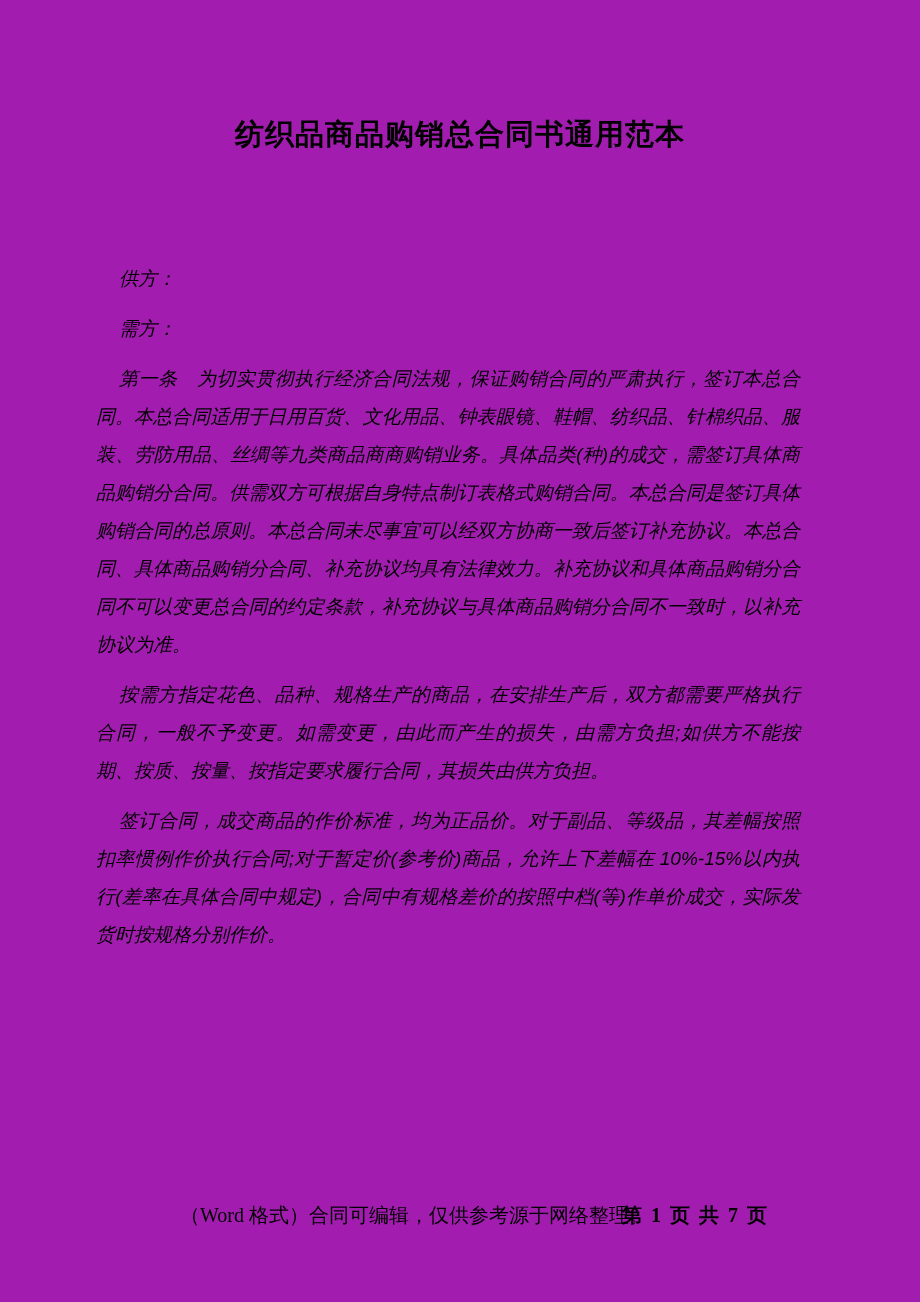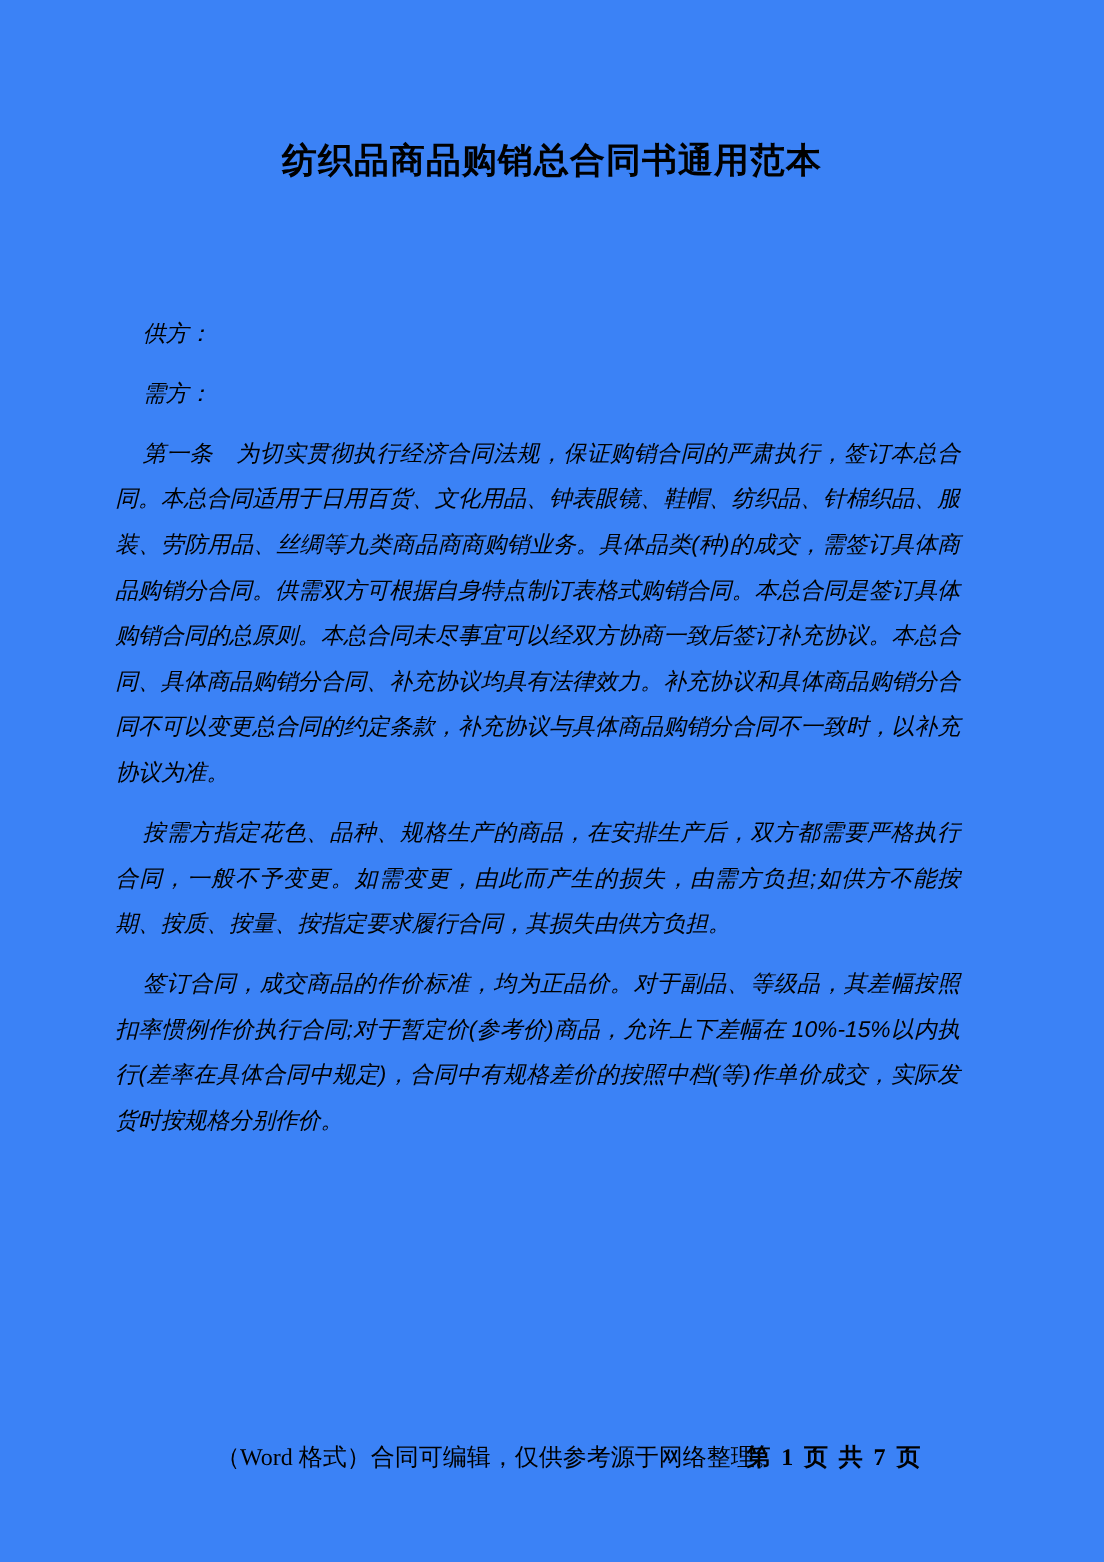--- a/index.html
+++ b/index.html
@@ -4,21 +4,21 @@
 <style>
   html, body {
     margin: 0;
     padding: 0;
     background: #ffffff;
   }
   .page {
     position: relative;
     width: 920px;
     height: 1302px;
-    background: #3b82f6;
+    background: #a21caf;
     color: #000000;
     overflow: hidden;
     font-family: "Liberation Sans", "DejaVu Sans", sans-serif;
   }
   .doc-title {
     padding-top: 114px;
     text-align: center;
     font-size: 29px;
     line-height: 40px;
     font-weight: bold;

